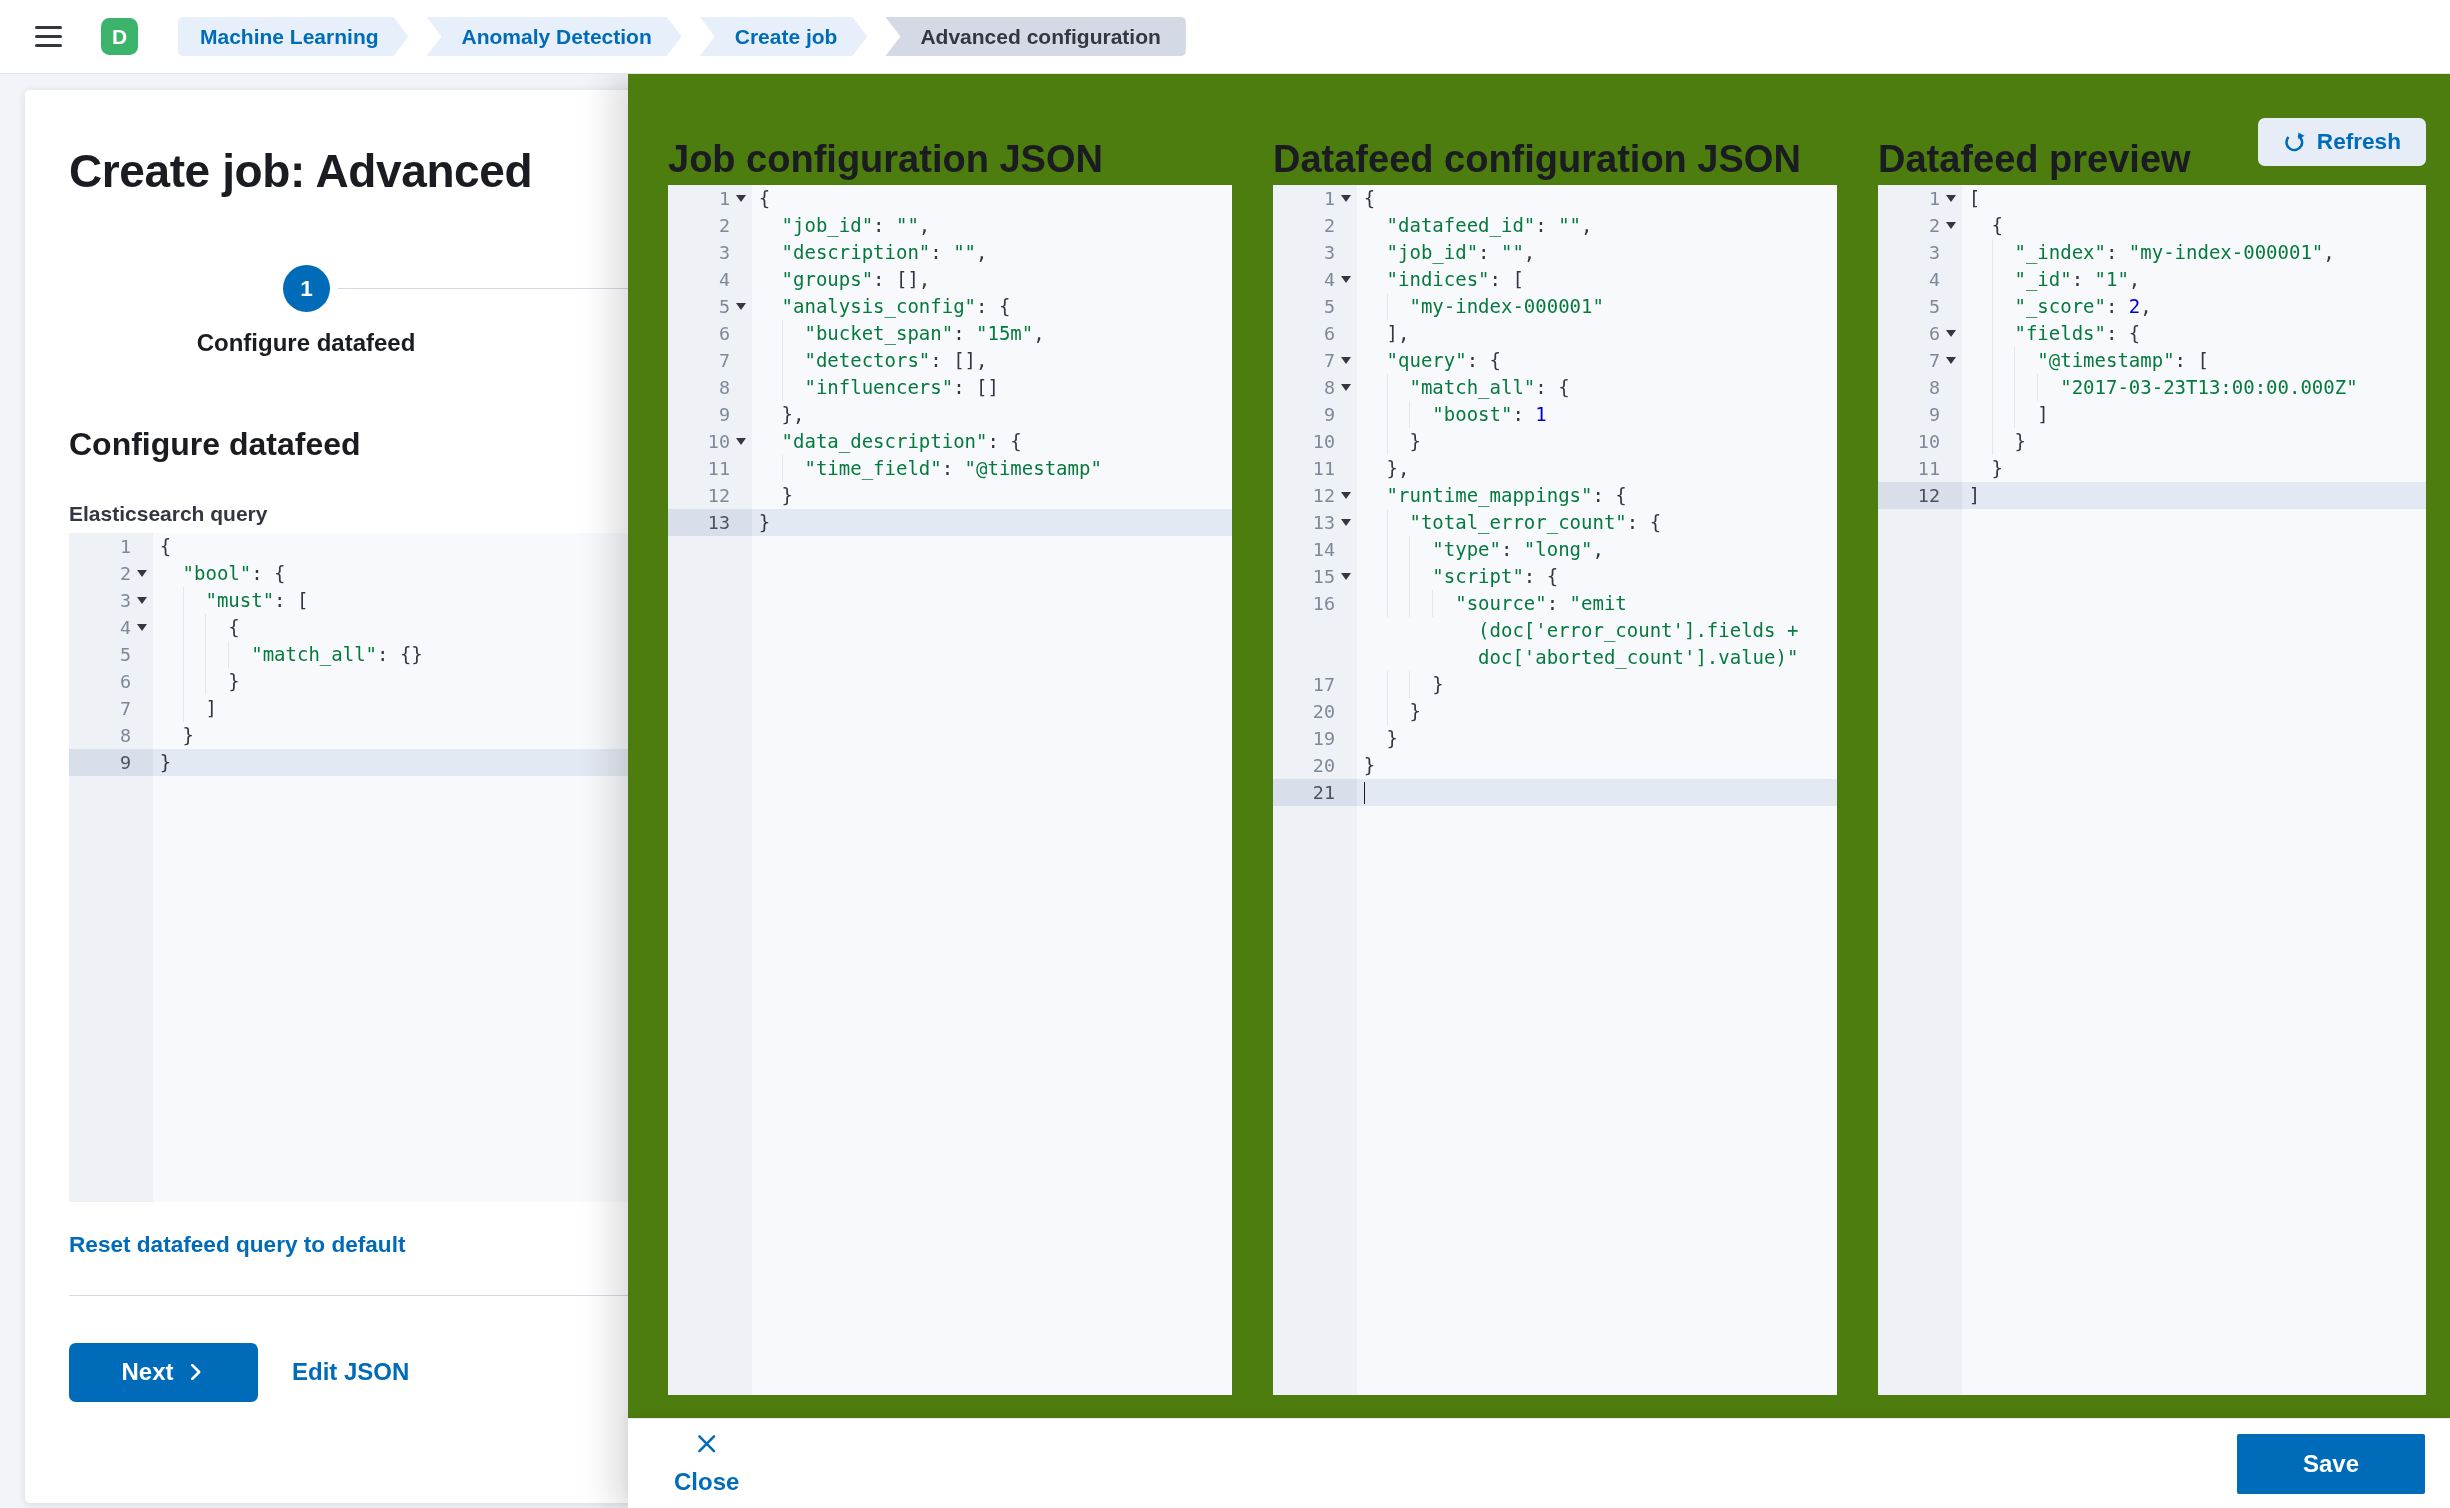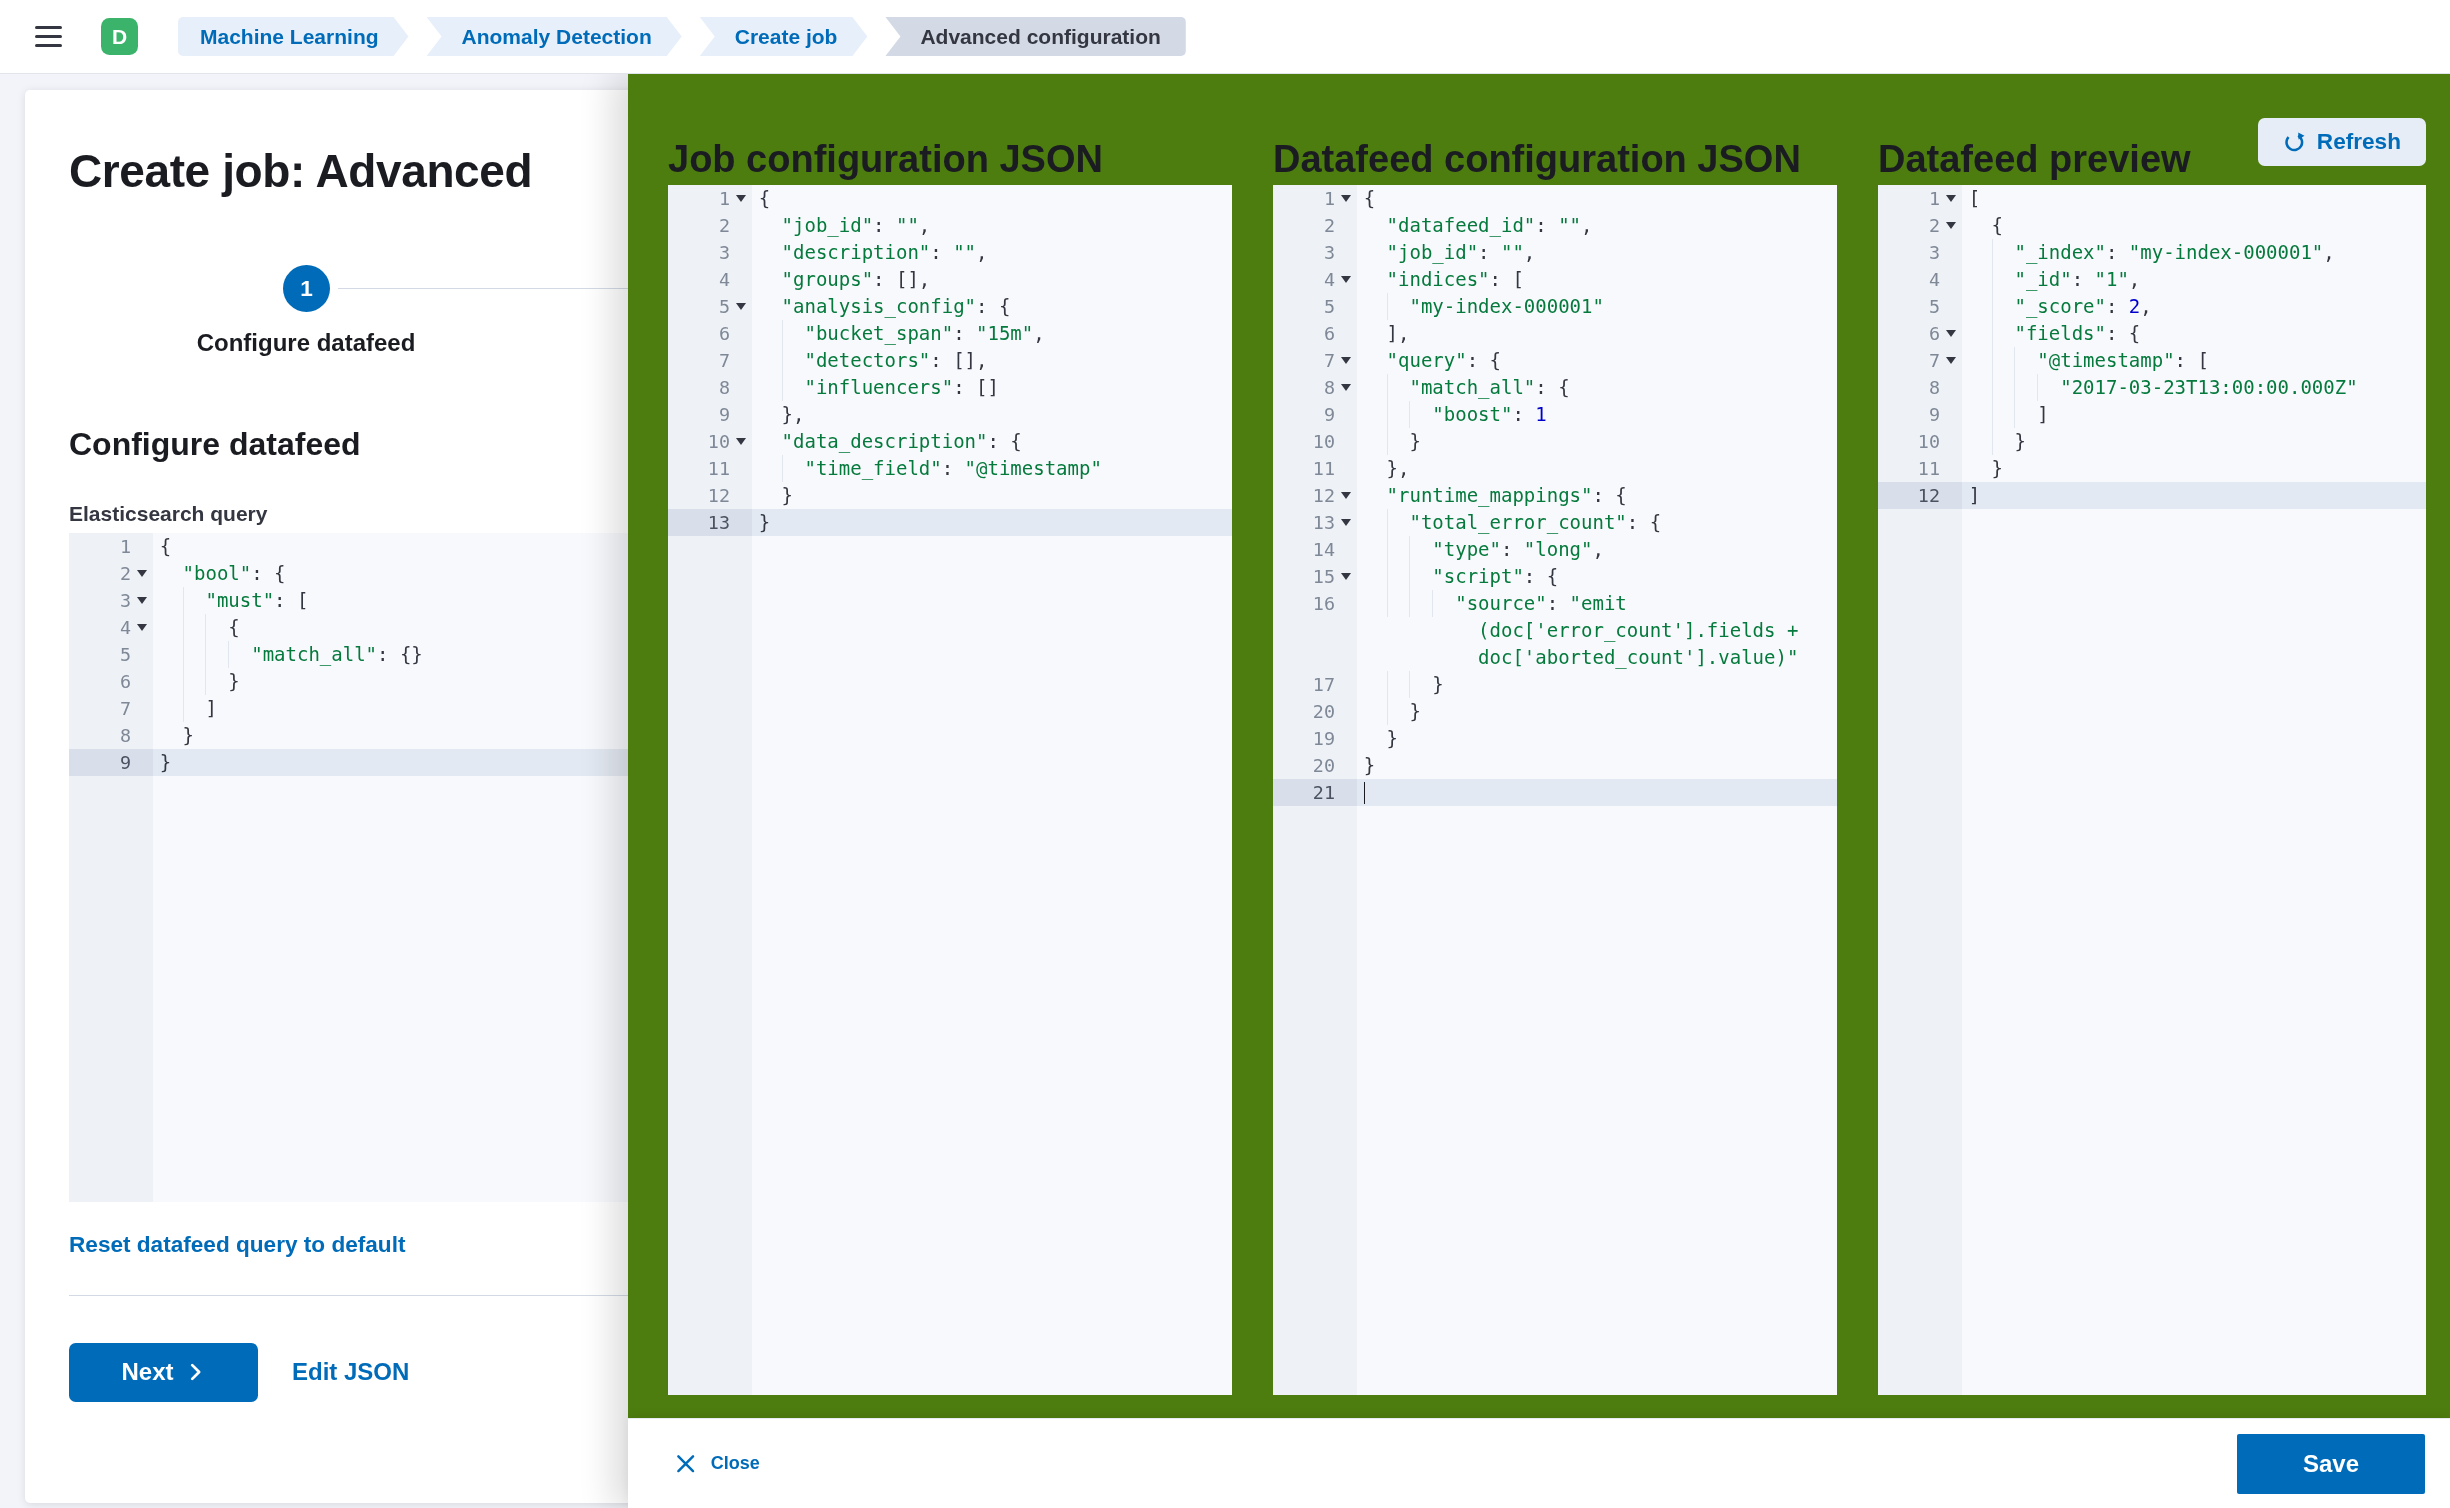--- a/index.html
+++ b/index.html
@@ -108,21 +108,21 @@
   .refresh-btn {
     position:absolute; top:44px; right:0; height:48px; padding:0 25px; border:none; border-radius:6.7px;
     background:#E6EDF7; color:var(--accent); font-size:22.6px; font-weight:600;
     display:flex; align-items:center; gap:11.7px; cursor:pointer; font-family:inherit;
   }
   .fly-footer {
     position:absolute; left:0; right:0; bottom:0; height:91px; background:#fff;
     border-top:0.8px solid #E7EBF1; box-shadow:0 -3.3px 10px rgba(0,0,0,0.05);
     display:flex; align-items:center; justify-content:space-between; padding:0 25px 0 40px;
   }
-  .close-btn { display:flex; align-items:center; gap:13.4px; background:none; border:none; color:var(--accent); font-size:18px; font-weight:600; cursor:pointer; font-family:inherit; }
+  .close-btn { display:flex; align-items:center; gap:13.4px; background:none; border:none; color:var(--accent); font-size:24px; font-weight:600; cursor:pointer; font-family:inherit;flex-direction:column; }
   .save-btn { width:188px; height:60px; border:none; border-radius:2px; background:var(--accent); color:#fff; font-size:24px; font-weight:600; cursor:pointer; font-family:inherit; }
 </style>
 </head>
 <body>
 
 <div class="page">
 
   <header class="topbar">
     <button class="hamburger" aria-label="menu">
       <span></span>

